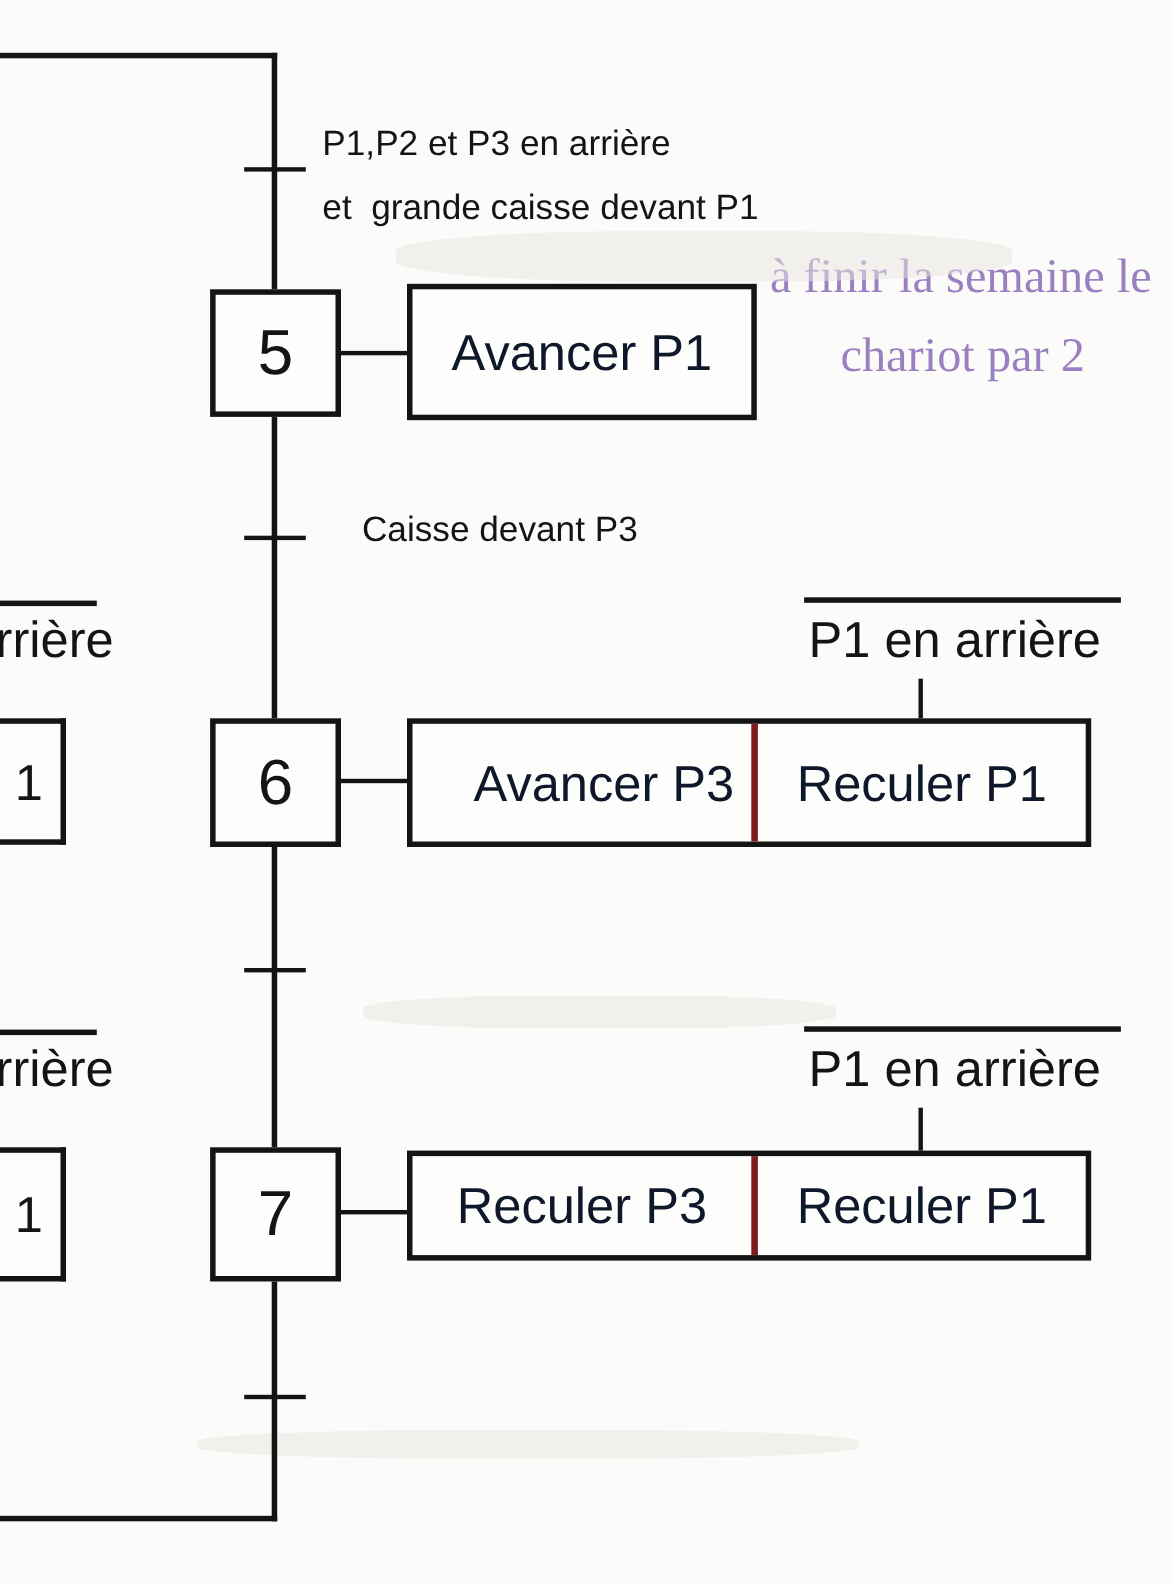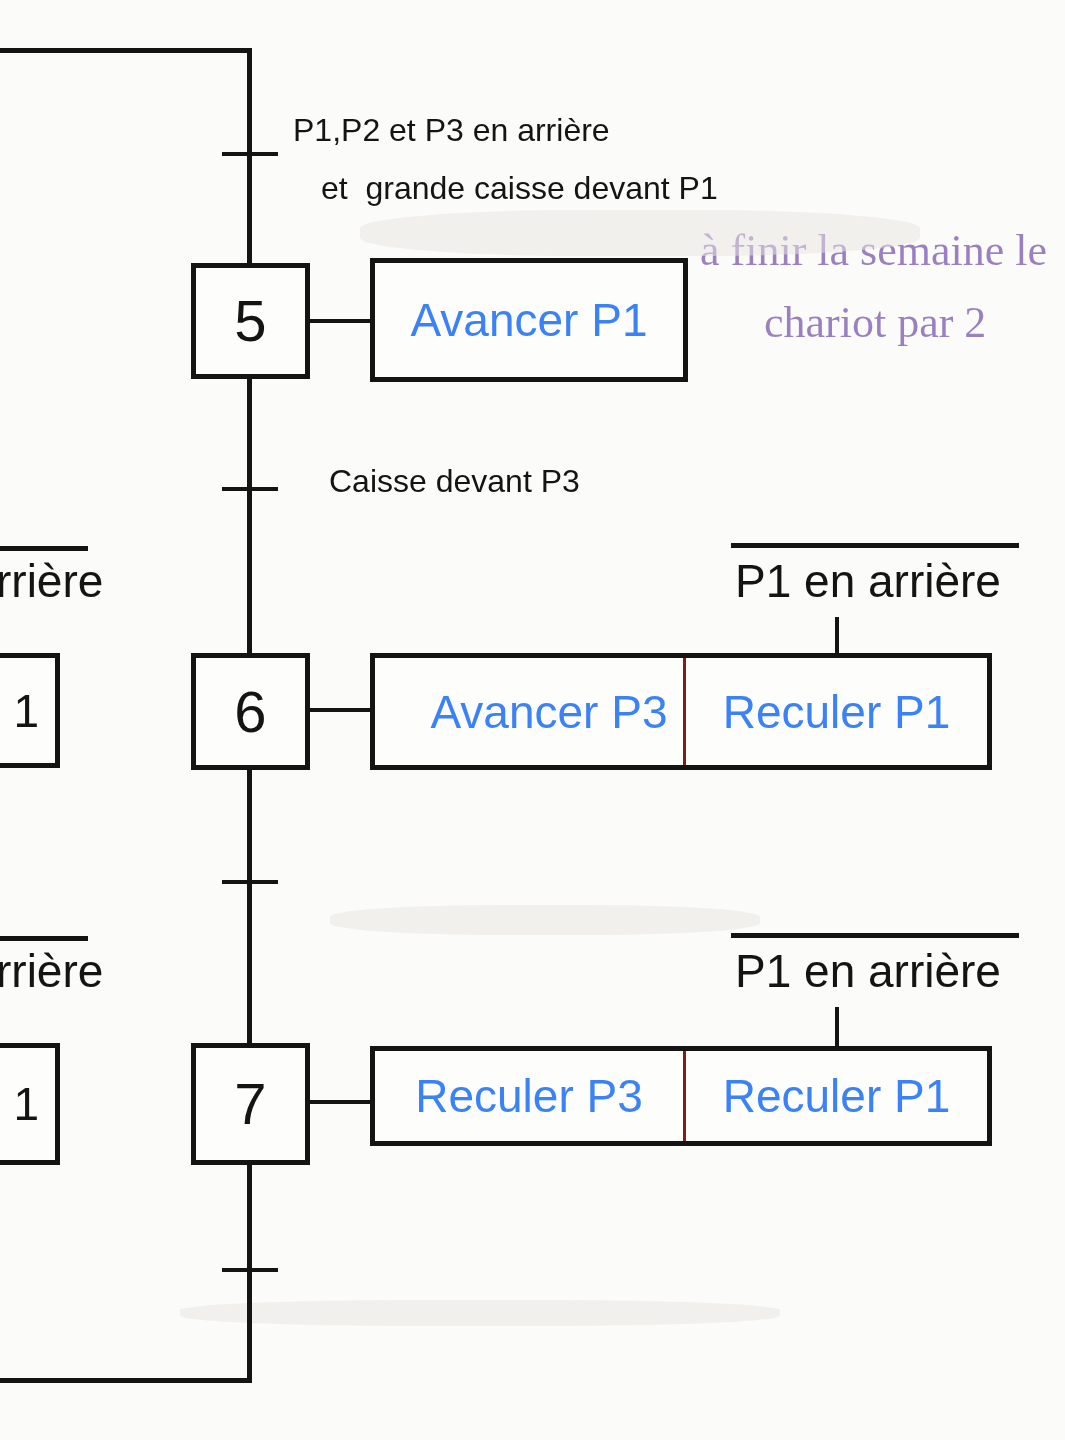--- a/index.html
+++ b/index.html
@@ -67,25 +67,25 @@
     flex-direction: row;
     align-items: stretch;
   }
   .action-cell {
     display: flex;
     align-items: center;
     justify-content: center;
     box-sizing: border-box;
     font-size: 46px;
     line-height: 1;
-    color: #3b82f6;
+    color: #0f172a;
     white-space: nowrap;
   }
   .action-cell.split-right {
-    border-left: 3px solid #7f1d1d;
+    border-left: 6px solid #7f1d1d;
   }
 
   
   .txt {
     position: absolute;
     font-size: 32px;
     line-height: 1.1;
     color: #141414;
     white-space: pre;
   }
@@ -160,21 +160,21 @@
   <div class="smudge" style="left:360px; top:210px; width:560px; height:46px;"></div>
   <div class="smudge" style="left:330px; top:905px; width:430px; height:30px;"></div>
   <div class="smudge" style="left:180px; top:1300px; width:600px; height:26px;"></div>
 
   <div class="hline" style="left:0px; top:48px; width:252px;"></div>
   <div class="vline" style="left:247px; top:48px; height:1335px;"></div>
   <div class="hline" style="left:0px; top:1378px; width:252px;"></div>
 
   <div class="thin-hline" style="left:222px; top:152px; width:56px;"></div>
   <div class="txt two-line" style="left:293px; top:110px;">P1,P2 et P3 en arrière</div>
-  <div class="txt two-line" style="left:293px; top:168px;margin-left:28px;">et  grande caisse devant P1</div>
+  <div class="txt two-line" style="left:293px; top:168px;">et  grande caisse devant P1</div>
 
   <div class="step-box" style="left:191px; top:263px; width:119px; height:116px;">
     <span class="step-num">5</span>
   </div>
 
   <div class="thin-hline" style="left:308px; top:319px; width:64px;"></div>
   <div class="action-box" style="left:370px; top:258px; width:318px; height:124px;">
     <div class="action-cell" style="flex:1 1 100%;">Avancer P1</div>
   </div>
 

